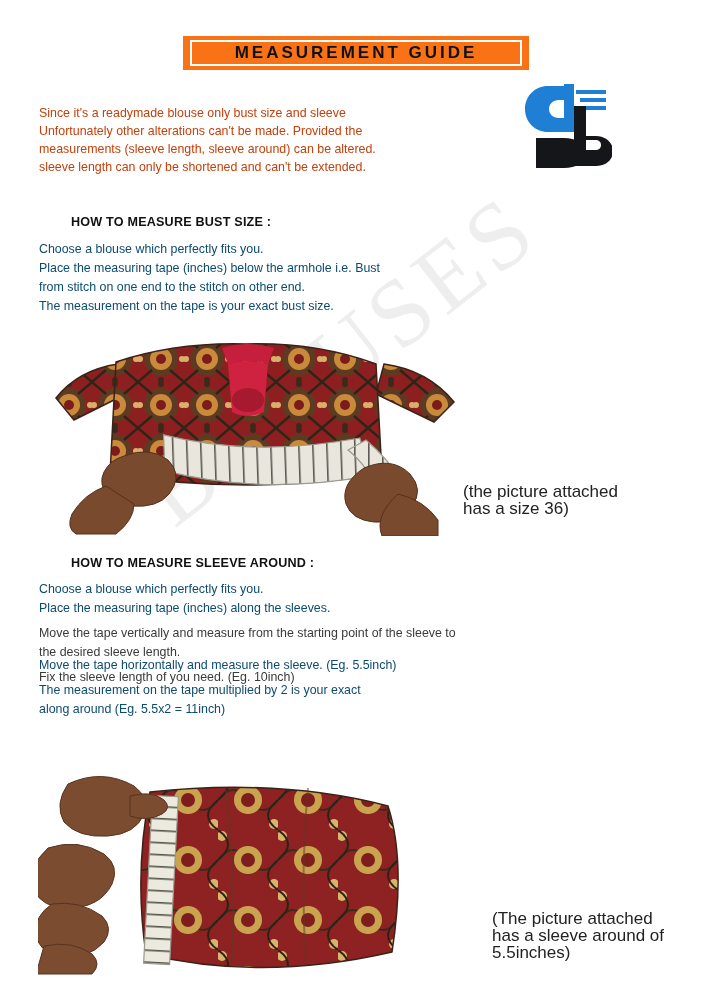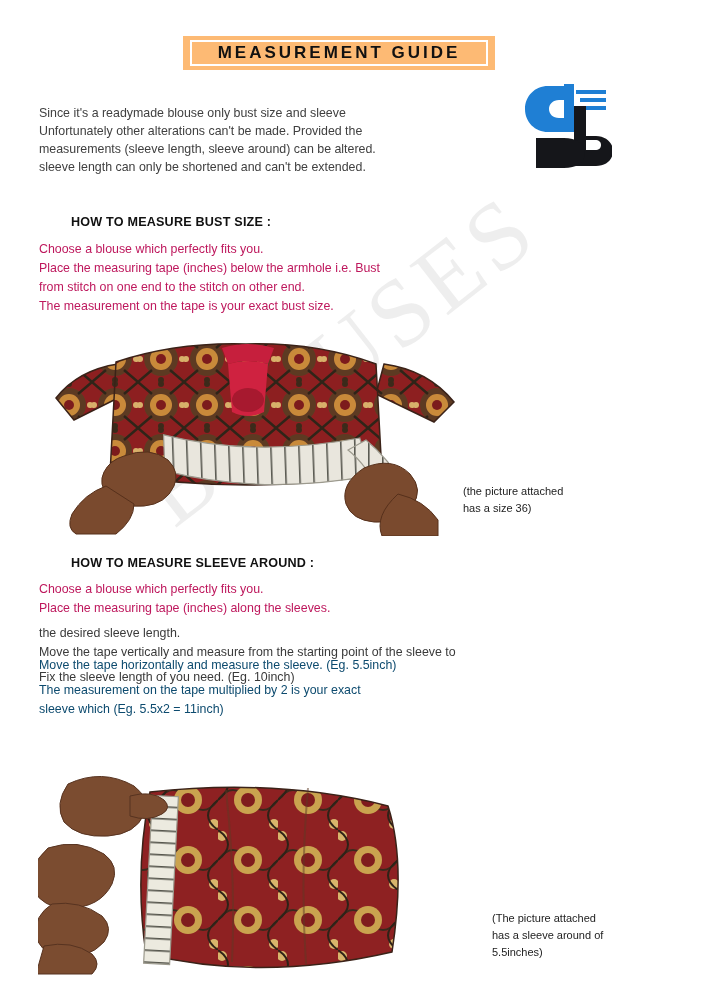--- a/index.html
+++ b/index.html
@@ -46,23 +46,23 @@
     font-weight: 400;
     color: rgba(120,120,120,0.13);
     white-space: nowrap;
   }
 
   
   .title-wrap {
     position: absolute;
     left: 183px;
     top: 36px;
-    width: 312px;
+    width: 346px;
     height: 34px;
-    background: #fdba74;
+    background: #f97316;
     z-index: 3;
     text-align: right;
   }
   .title-wrap .inner {
     position: absolute;
     left: 7px;
     top: 4px;
     right: 7px;
     bottom: 4px;
     border: 2px solid #ffffff;
@@ -89,21 +89,21 @@
   }
 
   
   .intro {
     position: absolute;
     left: 39px;
     top: 104px;
     width: 470px;
     font-size: 12.4px;
     line-height: 18px;
-    color: #404040;
+    color: #c2410c;
     z-index: 3;
   }
   .intro div { white-space: nowrap; }
 
   .section-head {
     position: absolute;
     font-size: 12.6px;
     font-weight: bold;
     letter-spacing: 0.2px;
     color: #111;
@@ -111,32 +111,32 @@
     margin-left: 32px;
   }
   .head-bust { left: 39px; top: 215px; }
   .head-sleeve { left: 39px; top: 556px; }
 
   .body-text {
     position: absolute;
     left: 39px;
     font-size: 12.4px;
     line-height: 19px;
-    color: #be185d;
+    color: #0c4a6e;
     z-index: 3;
   }
   .body-text div { white-space: nowrap; }
   .bust-body { top: 240px; width: 500px; }
   .sleeve-body-a { top: 580px; width: 500px; }
   .sleeve-body-b { top: 624px; width: 520px; color: #3a3a3a; }
   .sleeve-body-c { top: 656px; width: 520px; color: #0c4a6e; }
 
   .caption {
     position: absolute;
-    font-size: 11px;
+    font-size: 17px;
     line-height: 17px;
     color: #222;
     z-index: 4;
   }
   .caption-bust { left: 463px; top: 483px; }
   .caption-sleeve { left: 492px; top: 910px; }
 
   
   .photo-blouse {
     position: absolute;
@@ -252,29 +252,29 @@
   </div>
 
   <div class="section-head head-sleeve">HOW TO MEASURE SLEEVE AROUND :</div>
 
   <div class="body-text sleeve-body-a">
     <div>Choose a blouse which perfectly fits you.</div>
     <div>Place the measuring tape (inches) along the sleeves.</div>
   </div>
 
   <div class="body-text sleeve-body-b">
+    <div>Move the tape vertically and measure from the starting point of the sleeve to</div>
     <div>the desired sleeve length.</div>
-    <div>Move the tape vertically and measure from the starting point of the sleeve to</div>
     <div style="padding-top:6px;">Fix the sleeve length of you need. (Eg. 10inch)</div>
   </div>
 
   <div class="body-text sleeve-body-c">
     <div>Move the tape horizontally and measure the sleeve. (Eg. 5.5inch)</div>
     <div style="padding-top:6px;">The measurement on the tape multiplied by 2 is your exact</div>
-    <div>sleeve which (Eg. 5.5x2 = 11inch)</div>
+    <div>along around (Eg. 5.5x2 = 11inch)</div>
   </div>
 
   <div class="photo-sleeve">
     <svg viewBox="0 0 400 210" width="400" height="210" xmlns="http://www.w3.org/2000/svg">
       <defs>
         <pattern id="kalamkari2" width="60" height="60" patternUnits="userSpaceOnUse">
           <rect width="60" height="60" fill="#8e2122"></rect>
           <path d="M0 30 q15 -20 30 0 q15 20 30 0" stroke="#3a2a1c" stroke-width="2" fill="none"></path>
           <circle cx="30" cy="30" r="14" fill="#caa34f"></circle>
           <circle cx="30" cy="30" r="7" fill="#7f1c1d"></circle>

